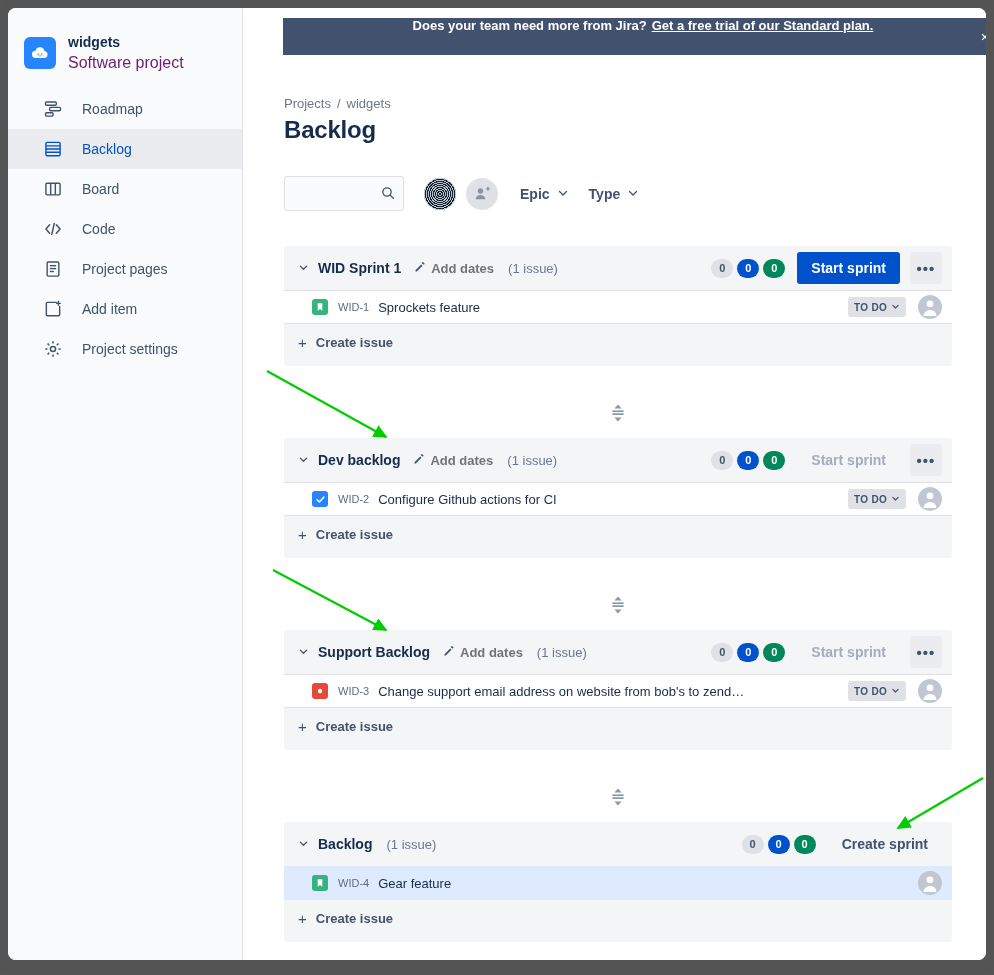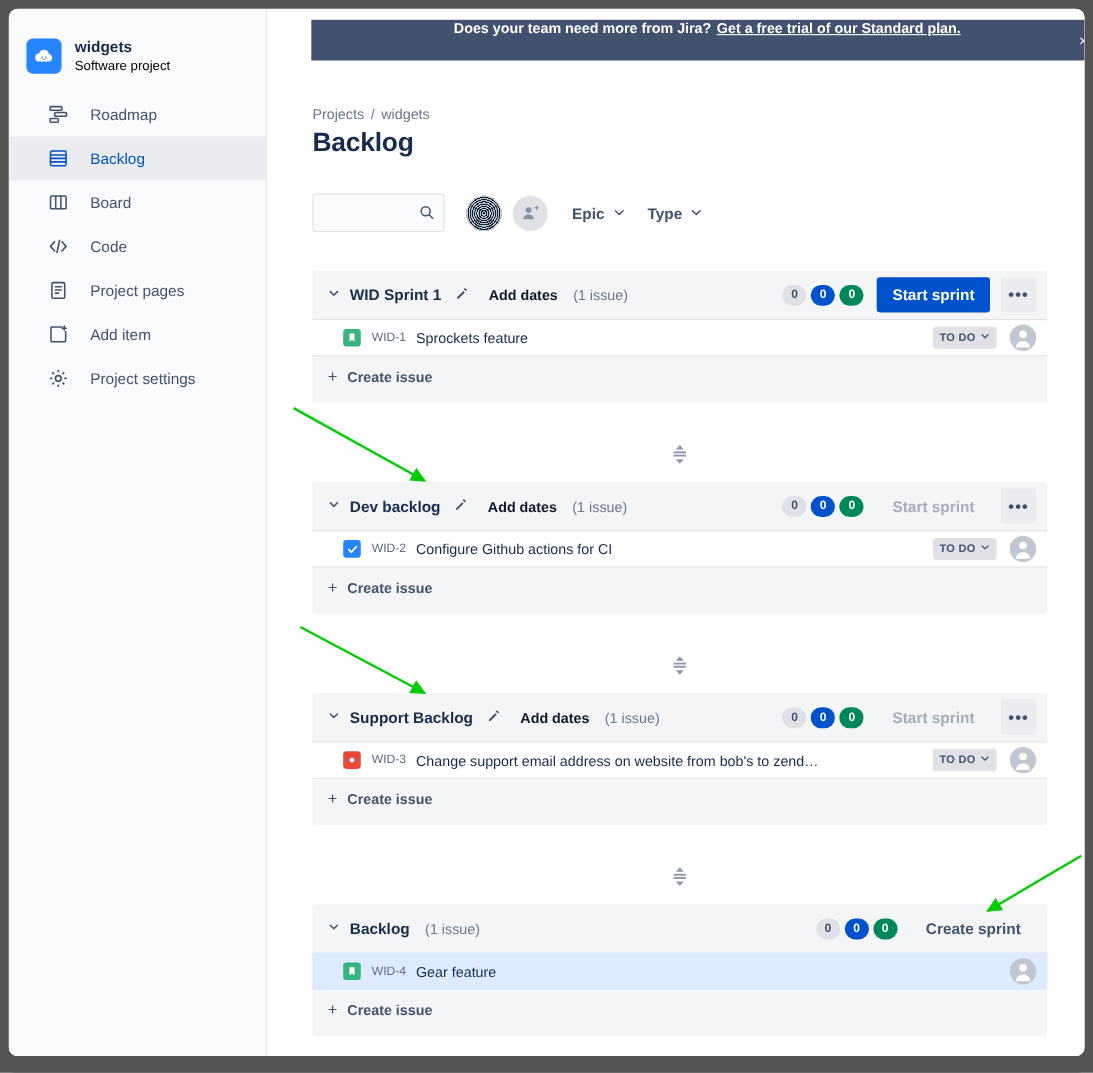--- a/index.html
+++ b/index.html
@@ -44,21 +44,21 @@
     background: #2684ff;
     border-radius: 6px;
     display: flex; align-items: center; justify-content: center;
     flex: none;
   }
   .proj-text { line-height: 1.25; }
   .proj-name {
     font-size: 14px; font-weight: bold; color: #172b4d;
   }
   .proj-type {
-    font-size: 12px; color: #000000; margin-top: 1px;
+    font-size: 16px; color: #701a75; margin-top: 1px;
   }
   .nav-item {
     display: flex; align-items: center;
     height: 40px;
     padding-left: 34px;
     gap: 18px;
     cursor: pointer;
     color: #42526e;
     font-size: 14px;
   }
@@ -160,23 +160,23 @@
     padding: 0 10px 0 14px;
   }
   .chev {
     color: #42526e; font-size: 11px; margin-right: 9px; cursor: pointer;
     line-height: 1;
   }
   .sprint-name {
     font-size: 14px; font-weight: bold; color: #172b4d; cursor: pointer;
   }
   .add-dates {
-    display: flex; align-items: center; gap: 18px;
+    display: flex; align-items: center; gap: 5px;
     margin-left: 13px;
-    font-size: 13px; font-weight: bold; color: #0f172a; cursor: pointer;
+    font-size: 13px; font-weight: bold; color: #737373; cursor: pointer;
   }
   .issue-count {
     margin-left: 14px; font-size: 13px; color: #6b778c;
   }
   .spacer { flex: 1; }
   .badges { display: flex; align-items: center; gap: 4px; margin-right: 12px; }
   .badge {
     min-width: 22px; height: 19px; border-radius: 10px;
     font-size: 11px; font-weight: bold;
     display: flex; align-items: center; justify-content: center;

